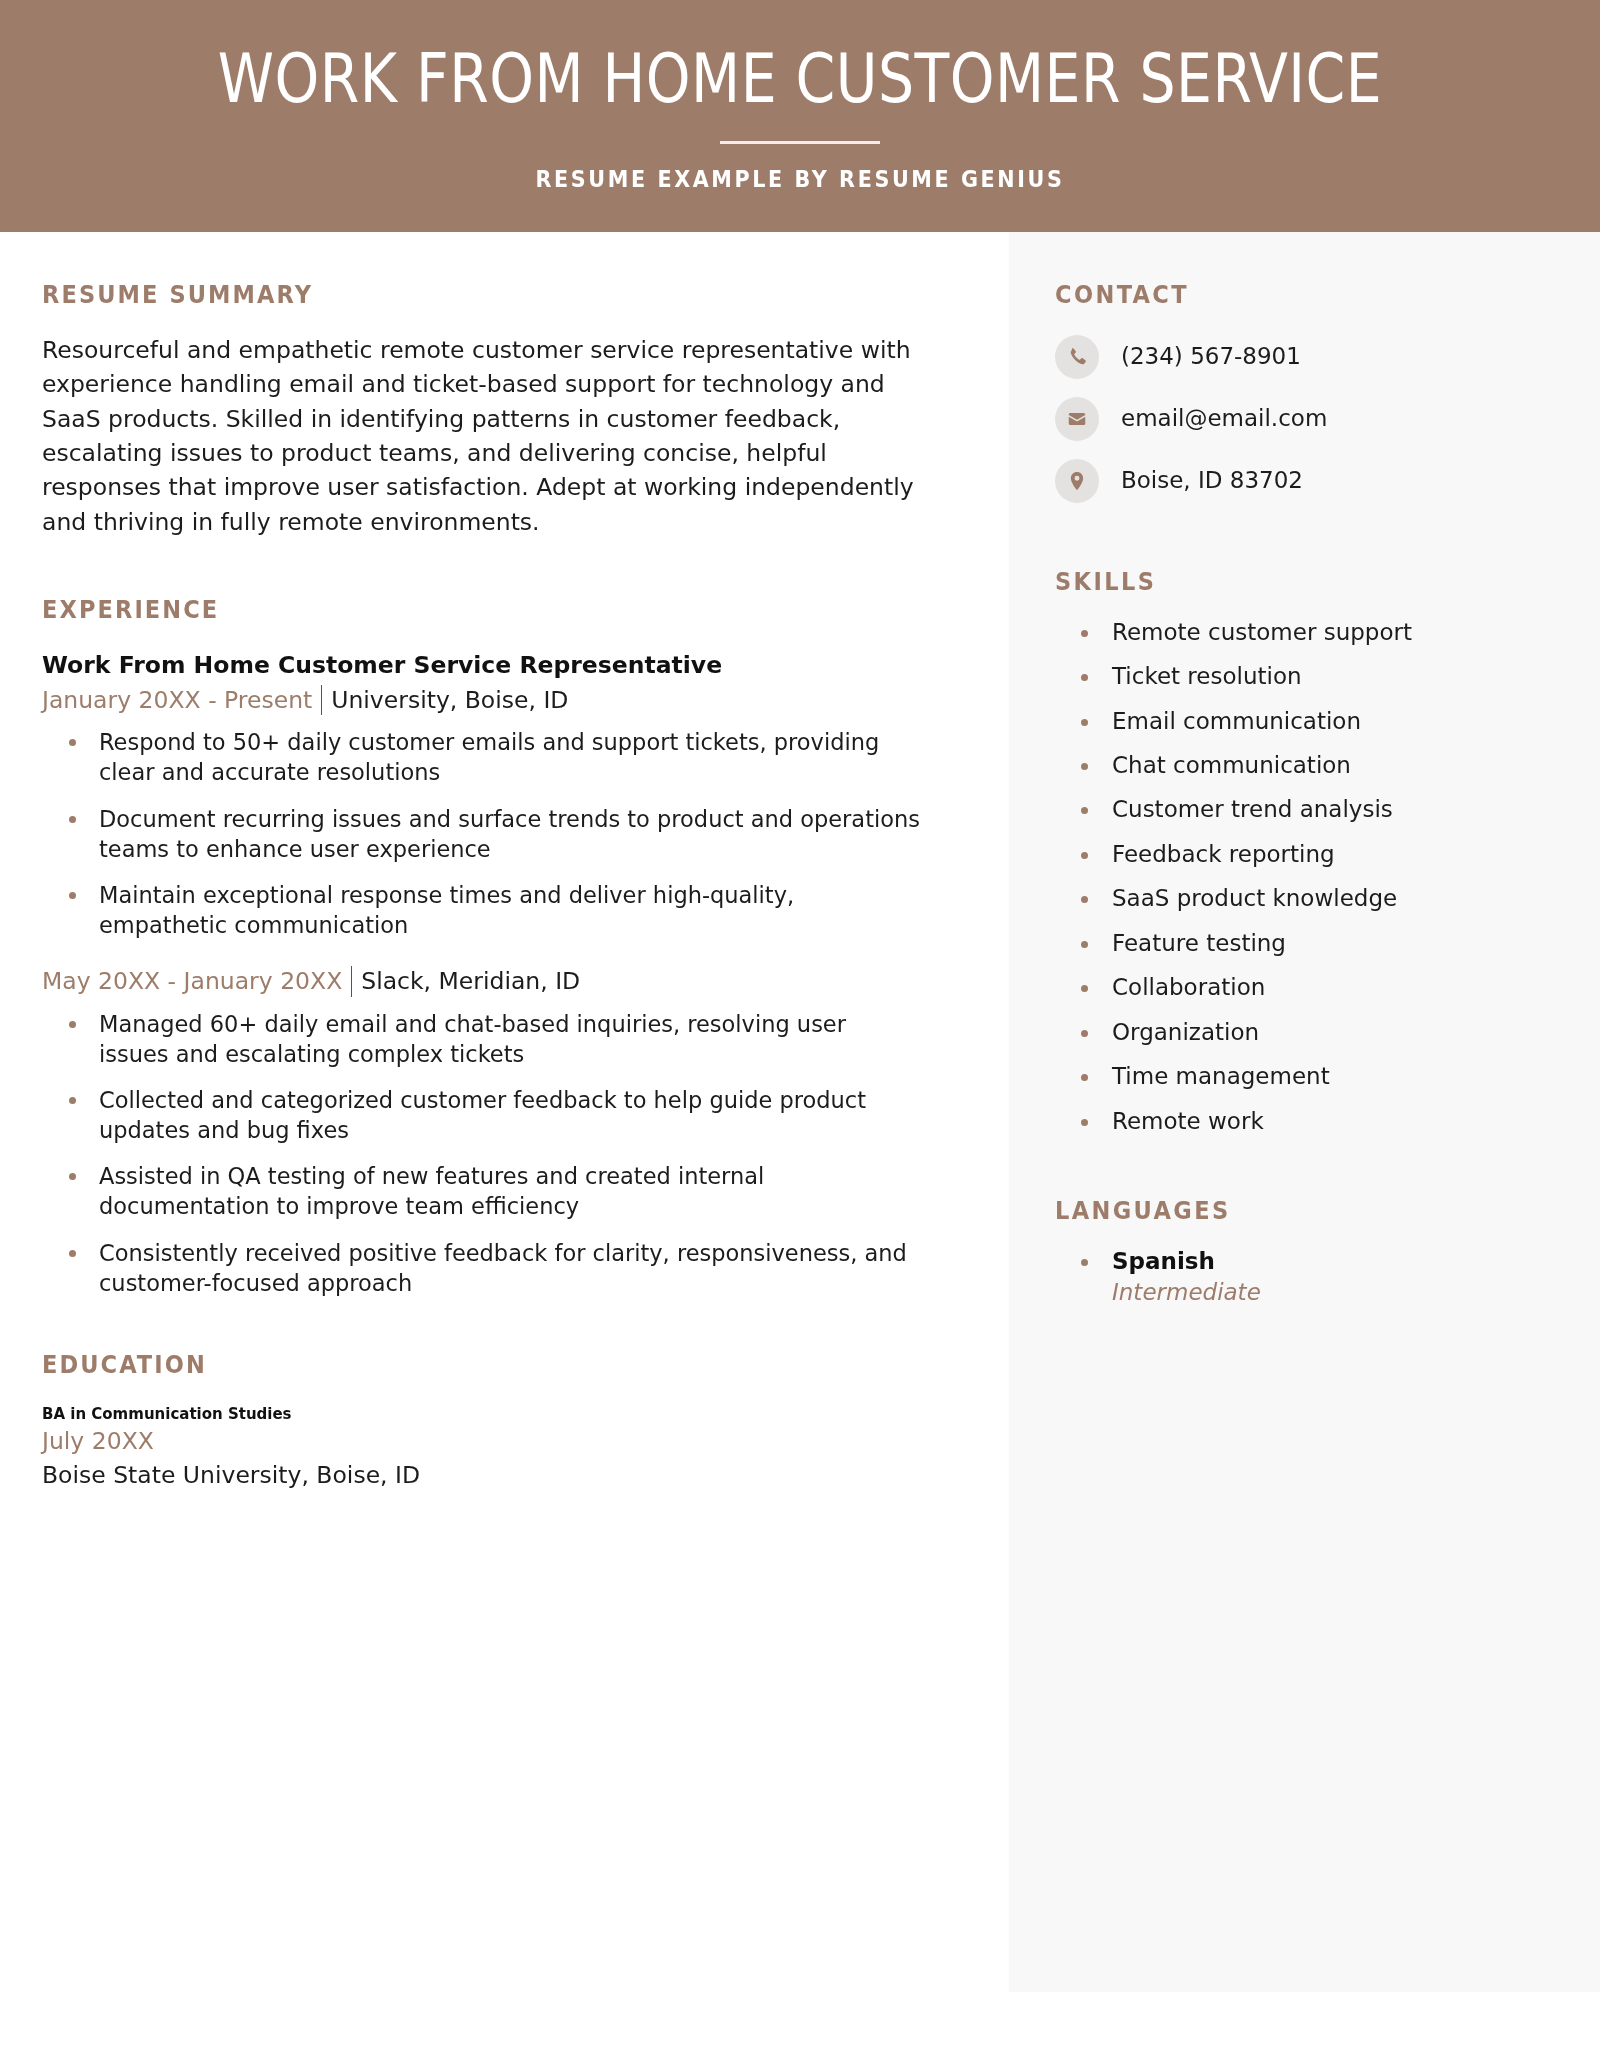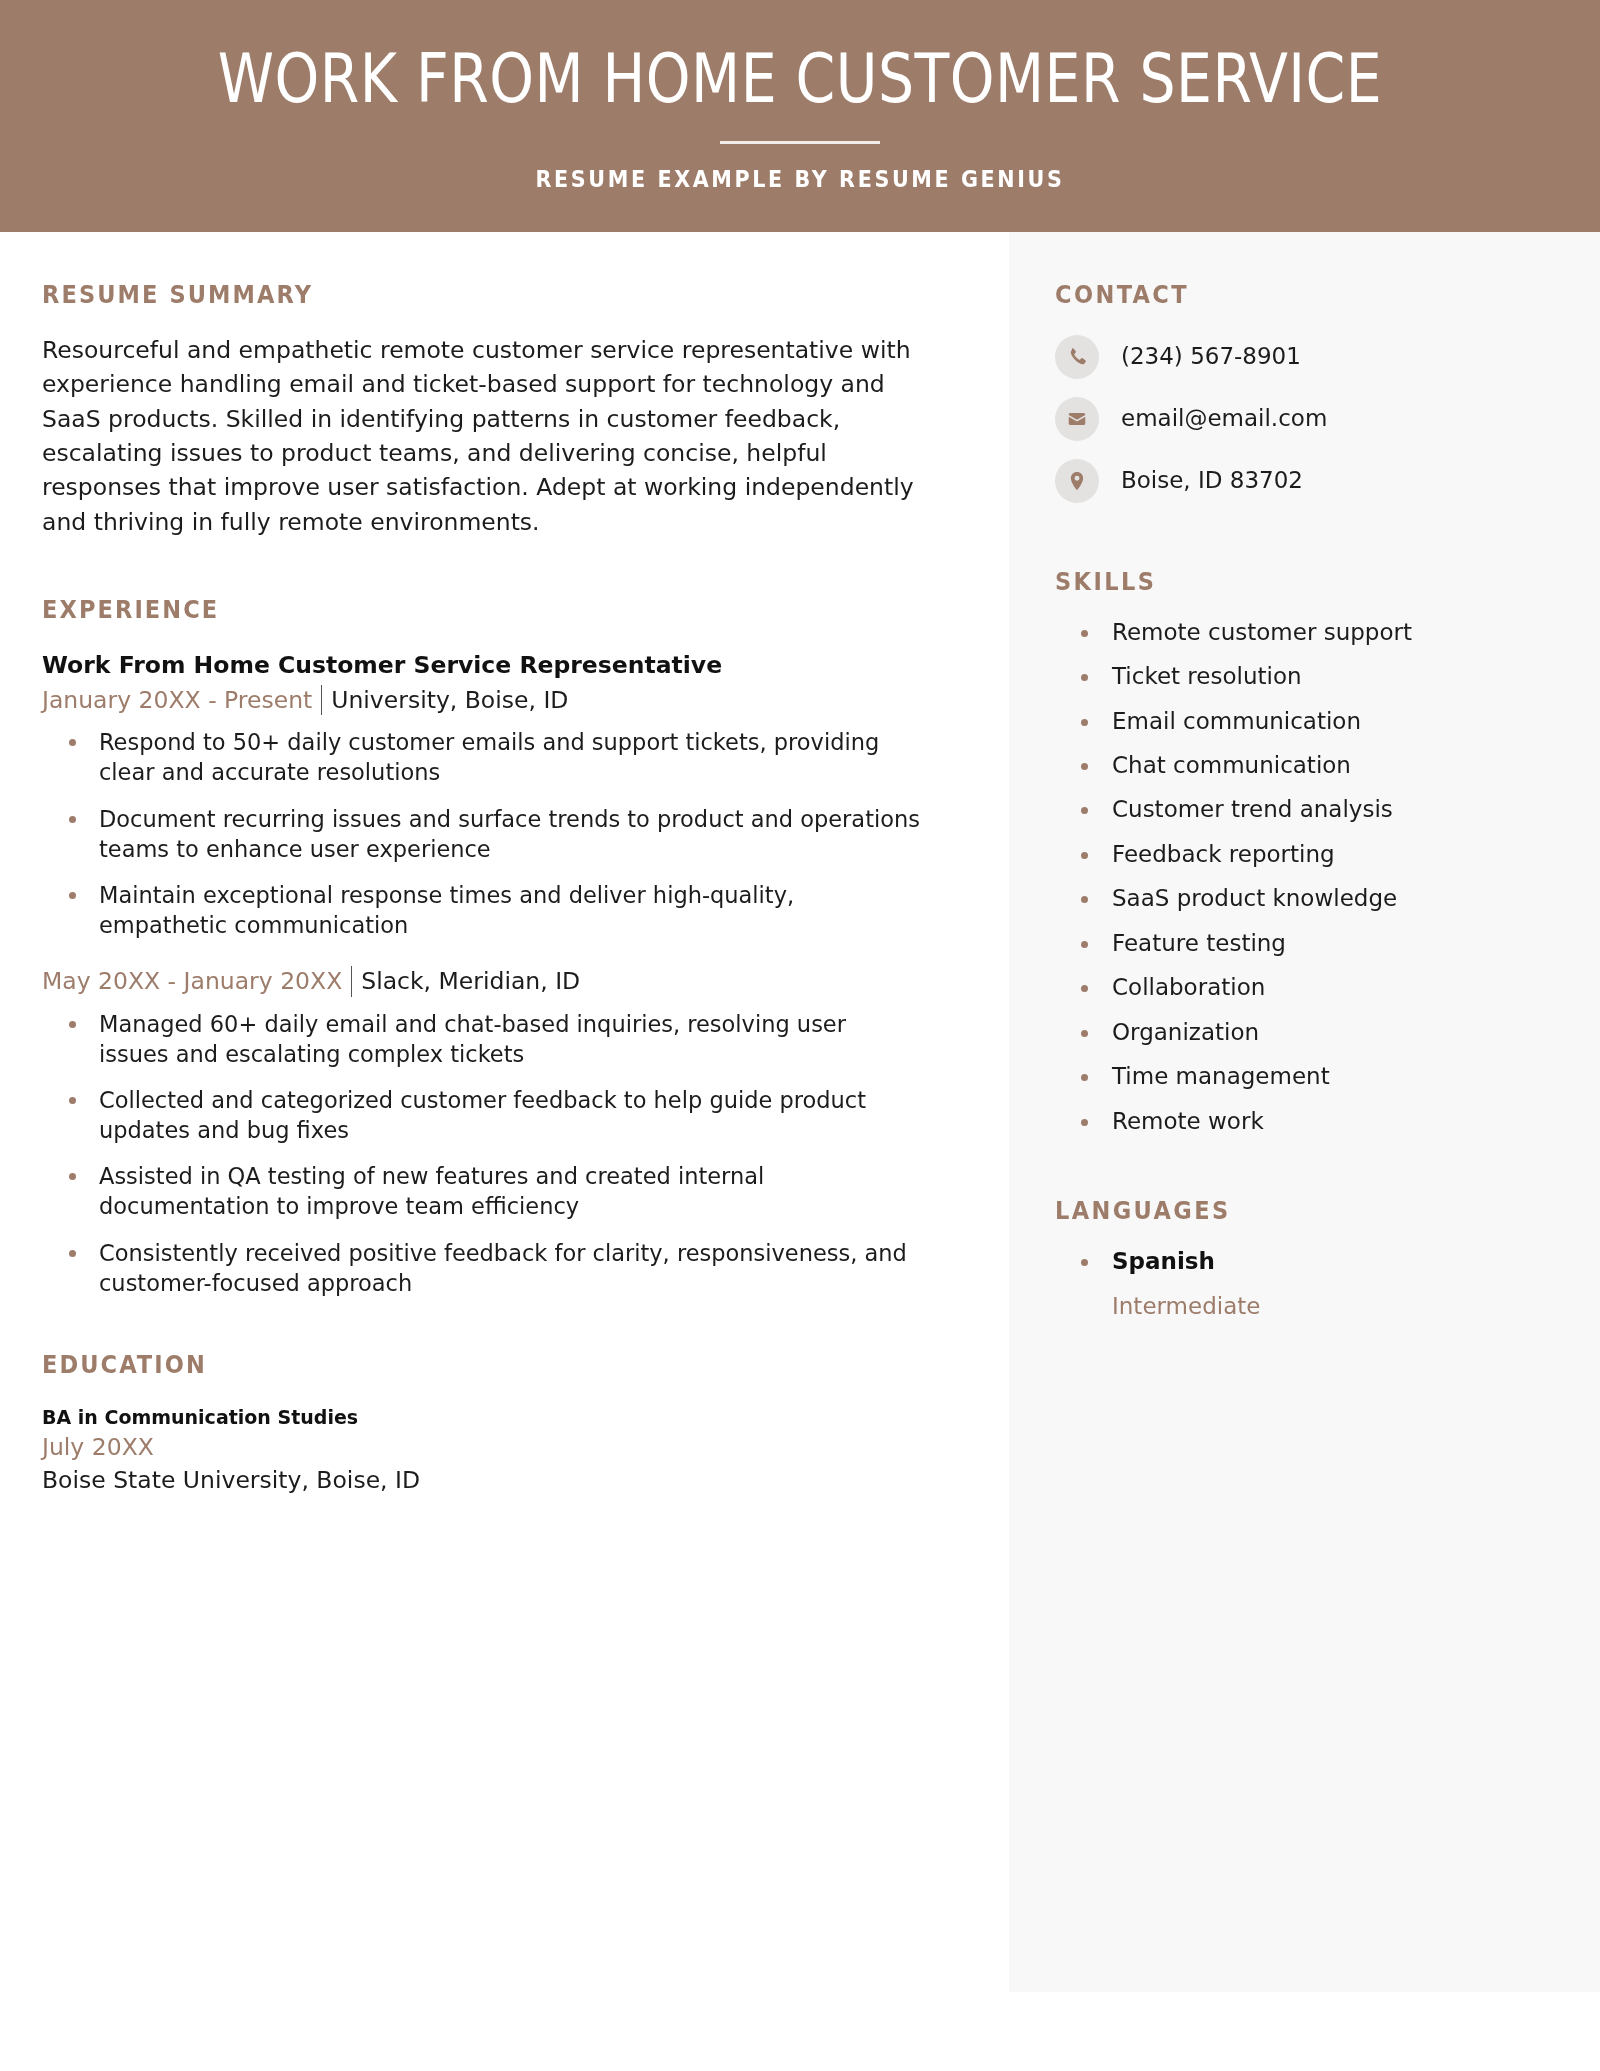--- a/index.html
+++ b/index.html
@@ -127,21 +127,21 @@
     top: 12px;
     width: 7px;
     height: 7px;
     border-radius: 50%;
     background: #9d7c6a;
   }
 
   .sec-education { margin-top: 52px; }
   .edu { margin-top: 26px; }
   .edu-degree {
-    font-size: 19px;
+    font-size: 15px;
     font-weight: 700;
     color: #111111;
     line-height: 1.3;
   }
   .edu-date {
     font-size: 23.5px;
     color: #9d7c6a;
     line-height: 1.34;
     margin-top: 2px;
   }
@@ -219,21 +219,22 @@
   .lang-name {
     font-size: 23px;
     font-weight: 700;
     color: #111111;
     line-height: 1.3;
   }
   .lang-level {
     font-size: 23px;
     color: #9d7c6a;
     line-height: 1.34;
-    margin-top: 14px;
+    margin-top: 0;
+    font-style: italic;
   }
 </style>
 </head>
 <body>
 
 <div class="page">
 
   <div class="banner">
     <div class="banner-title">WORK FROM HOME CUSTOMER SERVICE</div>
     <div class="banner-rule"></div>

